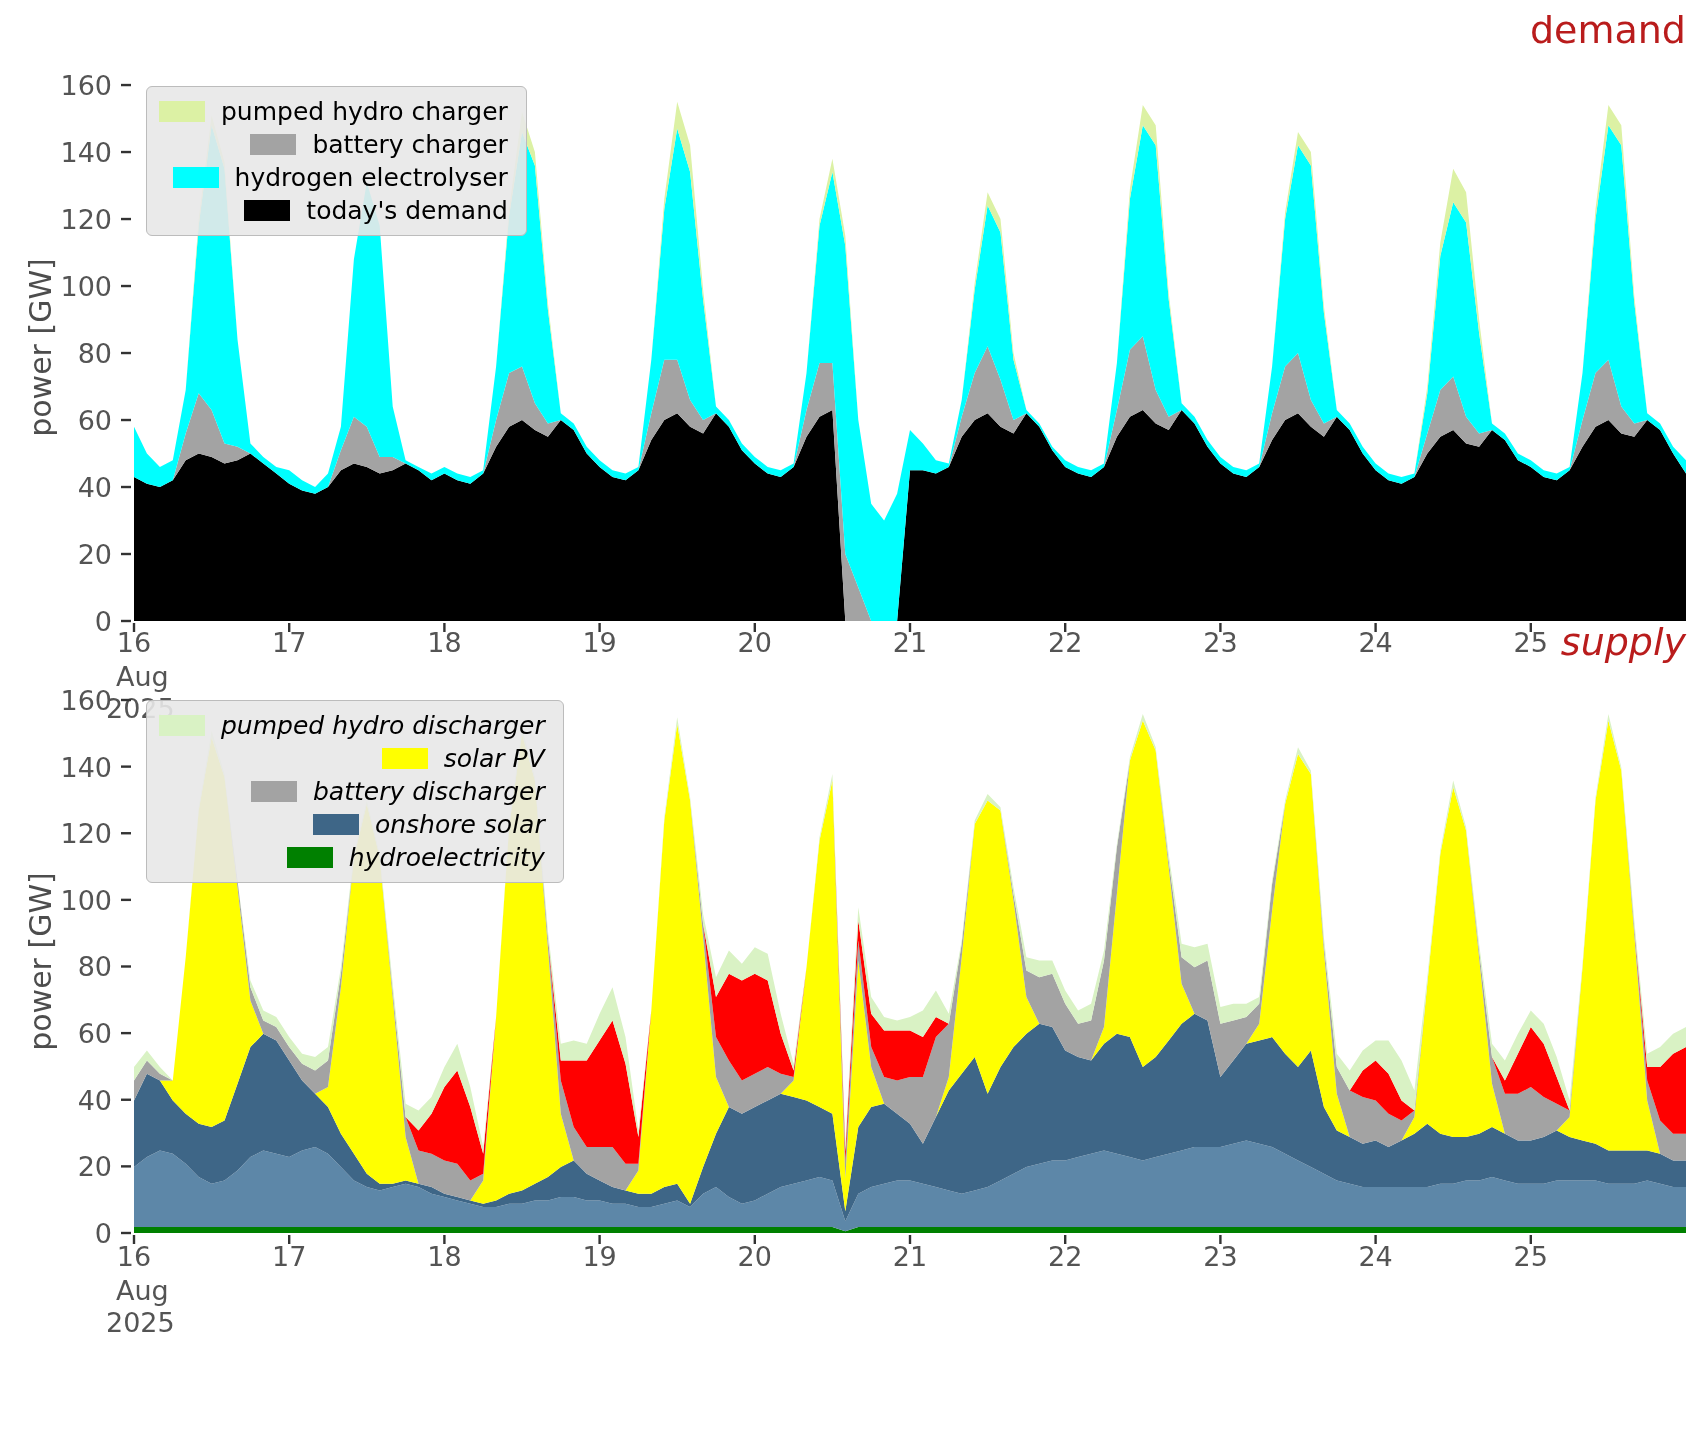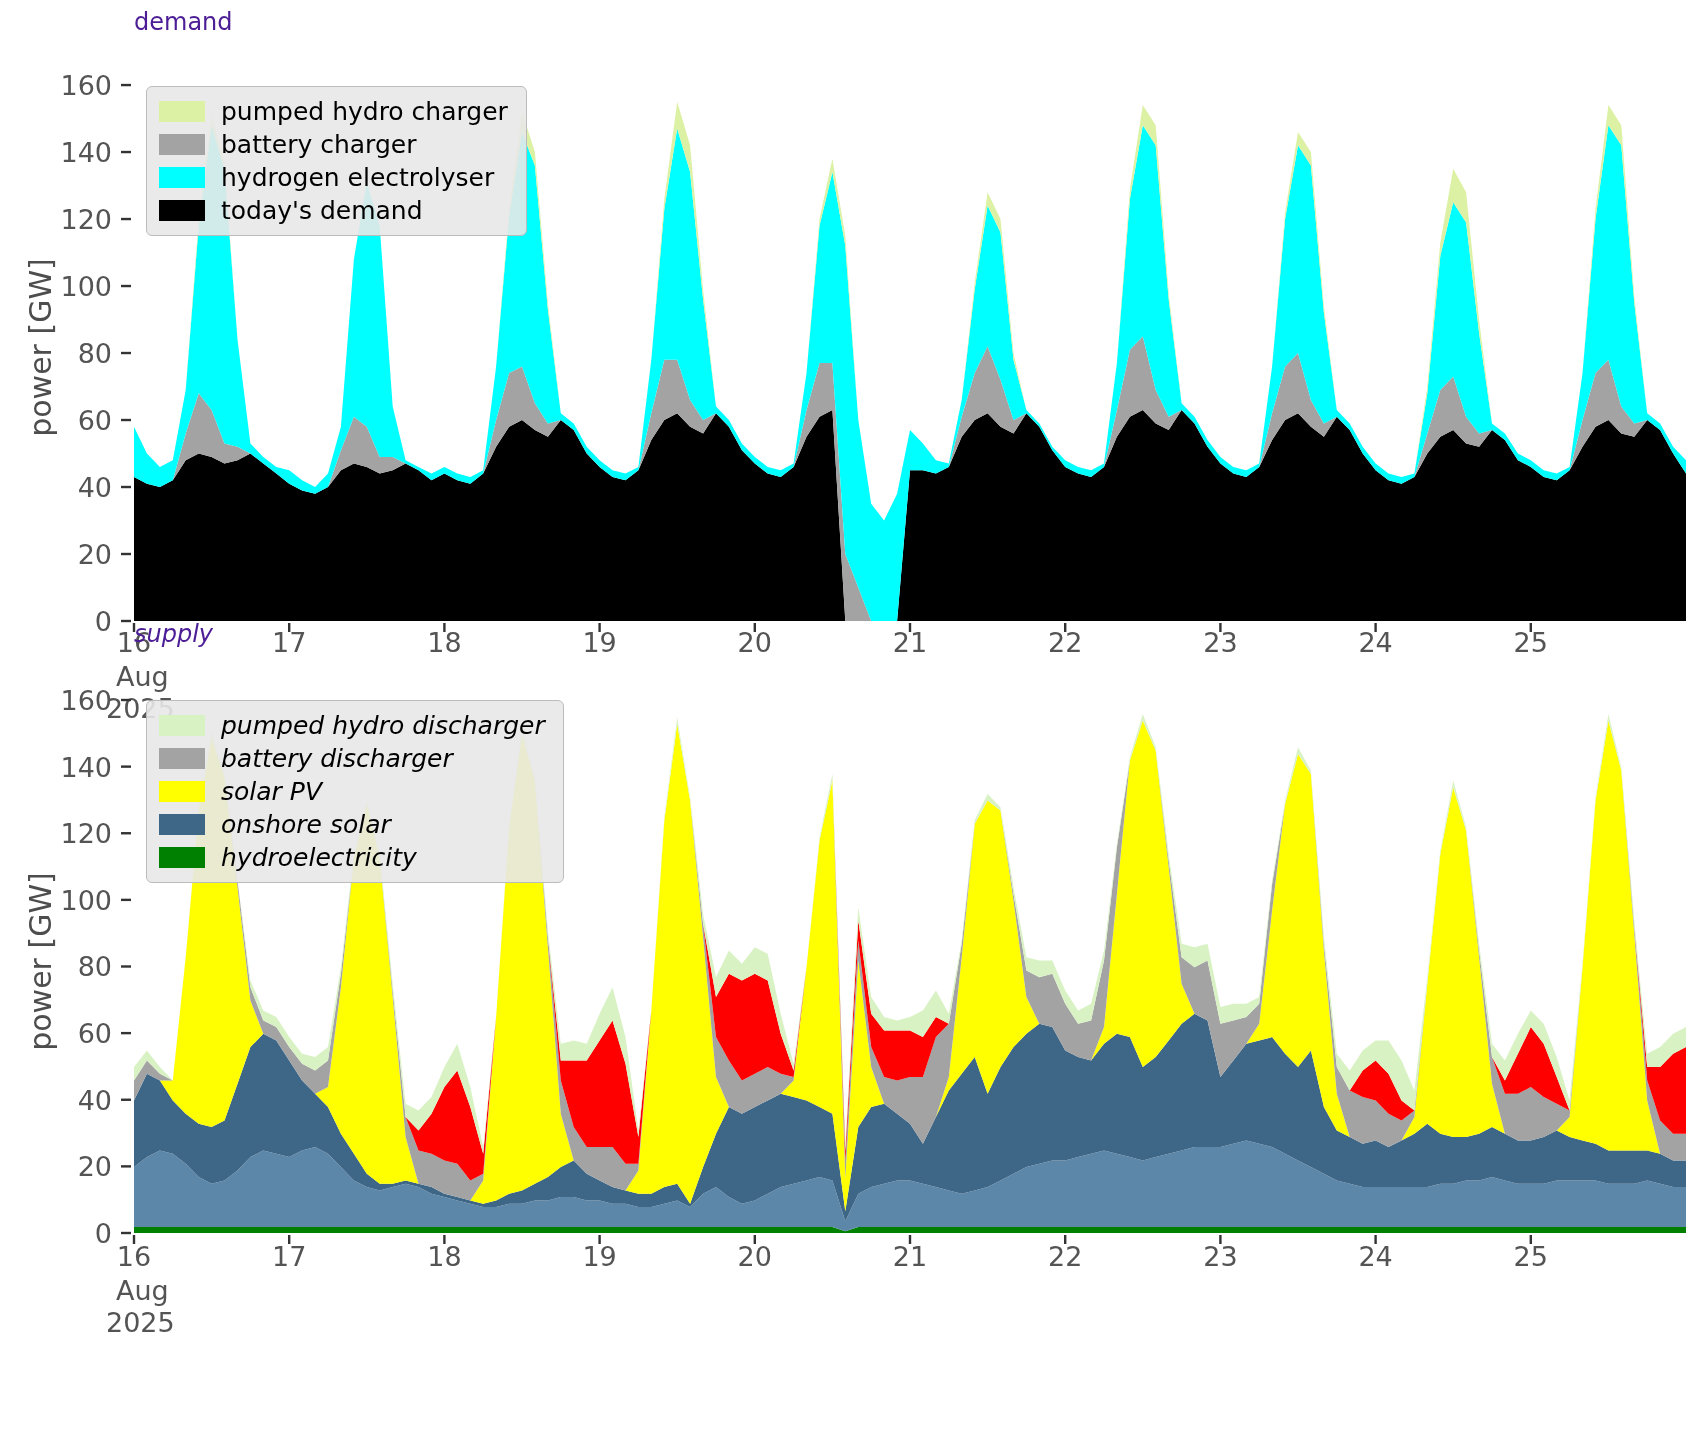--- a/index.html
+++ b/index.html
@@ -1,27 +1,27 @@
 <!DOCTYPE html>
 <html><head>
 <meta charset="utf-8">
 <style>
   html,body{margin:0;padding:0;background:#ffffff;}
   body{font-family:"DejaVu Sans","Liberation Sans",sans-serif;}
   #page{position:relative;width:1706px;height:1431px;background:#ffffff;overflow:hidden;}
   #chart-svg{position:absolute;left:0;top:0;}
   #chart-svg text{font-family:"DejaVu Sans","Liberation Sans",sans-serif;}
-  .chart-title{position:absolute;left:134px;width:1552px;text-align:left;font-size:24px;color:#4c1d95;}
+  .chart-title{position:absolute;left:134px;width:1552px;text-align:right;font-size:38px;color:#b91c1c;}
   .t0{top:8px;}
   .t1{top:620px;font-style:italic;}
   .ylabel{position:absolute;width:300px;text-align:center;font-size:30px;color:#4d4d4d;transform:rotate(-90deg);transform-origin:center;}
   .yl0{left:-110px;top:330px;}
   .yl1{left:-110px;top:944px;}
   .legend{position:absolute;background:rgba(232,232,232,0.9);border:1px solid #bcbcbc;border-radius:6px;padding:8px 18px 8px 12px;}
-  .legend-row{display:flex;align-items:center;height:33px;}
+  .legend-row{display:flex;align-items:center;height:33px;justify-content:flex-end;}
   .legend-swatch{display:inline-block;width:46px;height:21px;margin-right:16px;flex:0 0 auto;}
   .legend-label{font-size:25px;color:#000;white-space:nowrap;}
   #legend-0{left:146px;top:86px;}
   #legend-1{left:146px;top:700px;font-style:italic;}
 </style>
 </head>
 <body>
 
 <div id="page">
   <svg id="chart-svg" width="1706" height="1431">
@@ -142,26 +142,26 @@
         <span class="legend-swatch" style="background: rgb(0, 0, 0);"></span>
         <span class="legend-label">today's demand</span>
       </div>
     </div>
   <div class="legend" id="legend-1">
       <div class="legend-row">
         <span class="legend-swatch" style="background: rgb(217, 242, 196);"></span>
         <span class="legend-label">pumped hydro discharger</span>
       </div>
       <div class="legend-row">
+        <span class="legend-swatch" style="background: rgb(255, 255, 0);"></span>
+        <span class="legend-label">solar PV</span>
+      </div>
+      <div class="legend-row">
         <span class="legend-swatch" style="background: rgb(163, 163, 163);"></span>
         <span class="legend-label">battery discharger</span>
-      </div>
-      <div class="legend-row">
-        <span class="legend-swatch" style="background: rgb(255, 255, 0);"></span>
-        <span class="legend-label">solar PV</span>
       </div>
       <div class="legend-row">
         <span class="legend-swatch" style="background: rgb(62, 102, 135);"></span>
         <span class="legend-label">onshore solar</span>
       </div>
       <div class="legend-row">
         <span class="legend-swatch" style="background: rgb(0, 128, 0);"></span>
         <span class="legend-label">hydroelectricity</span>
       </div>
     </div>

